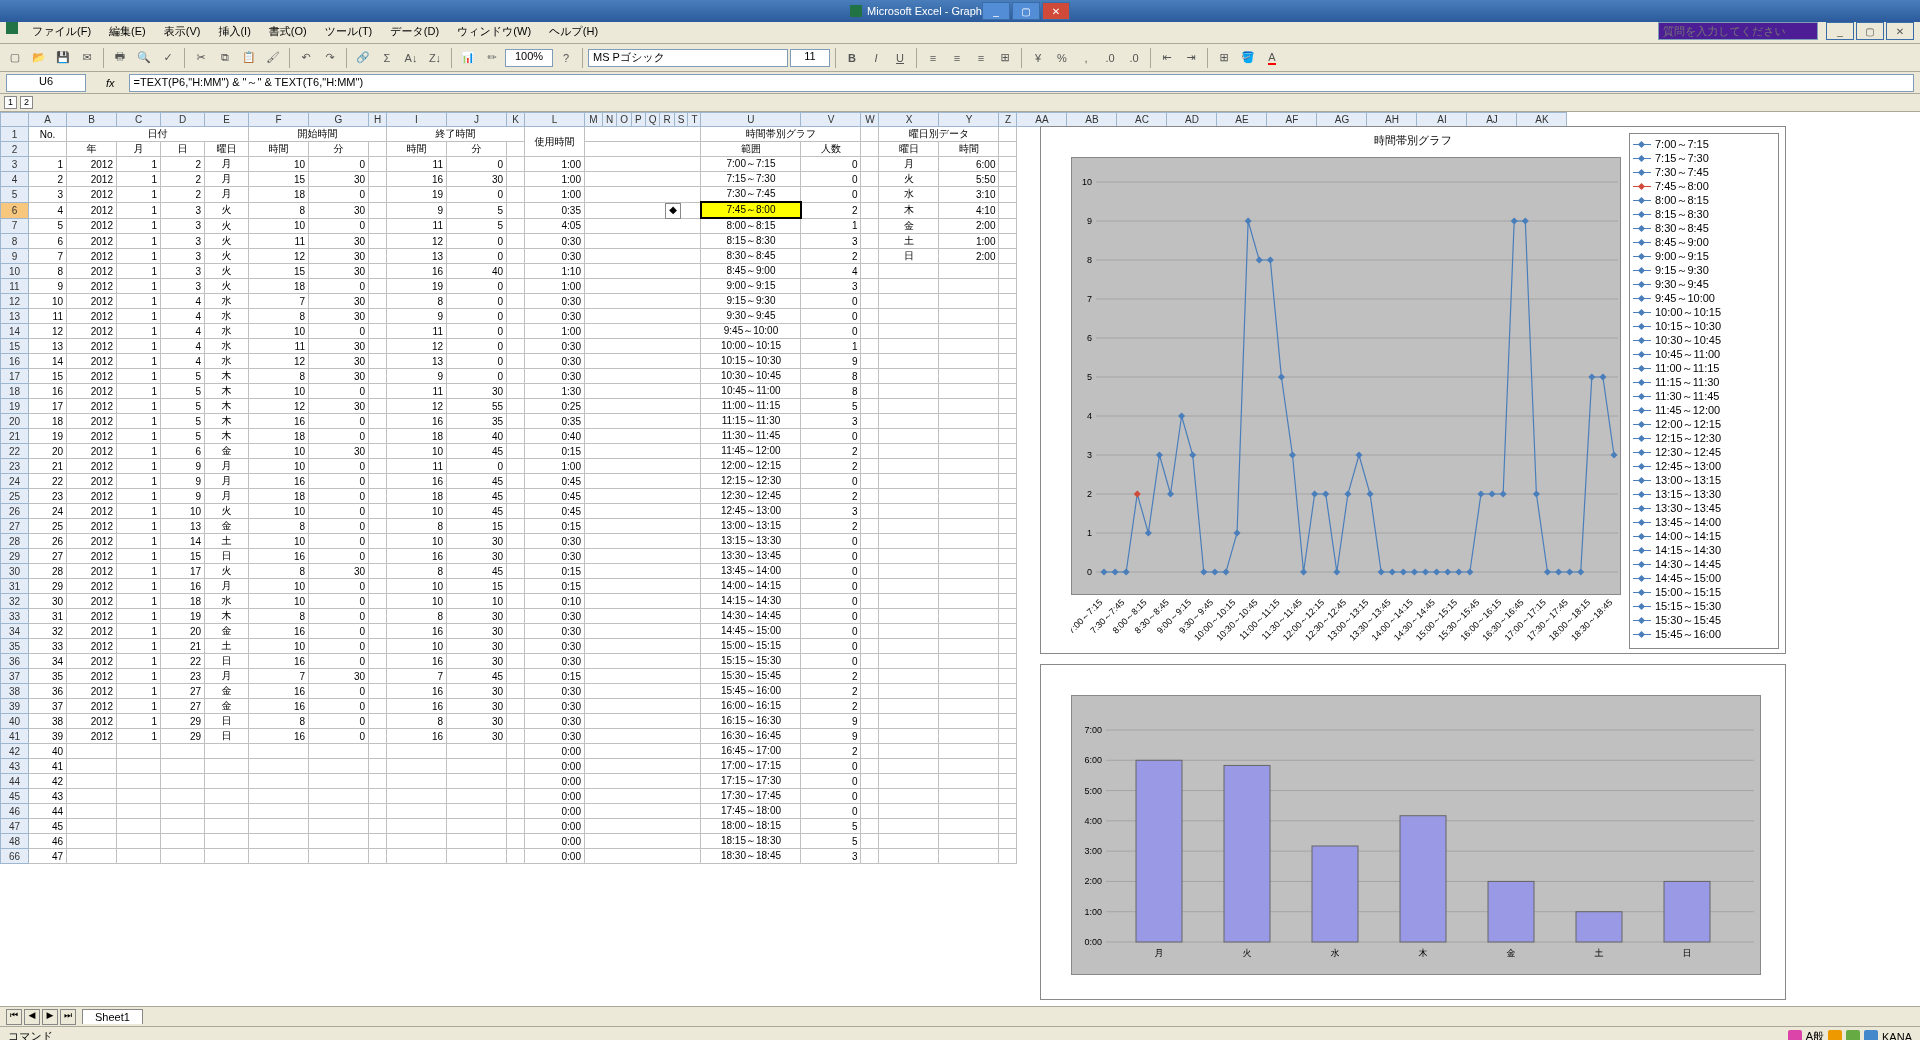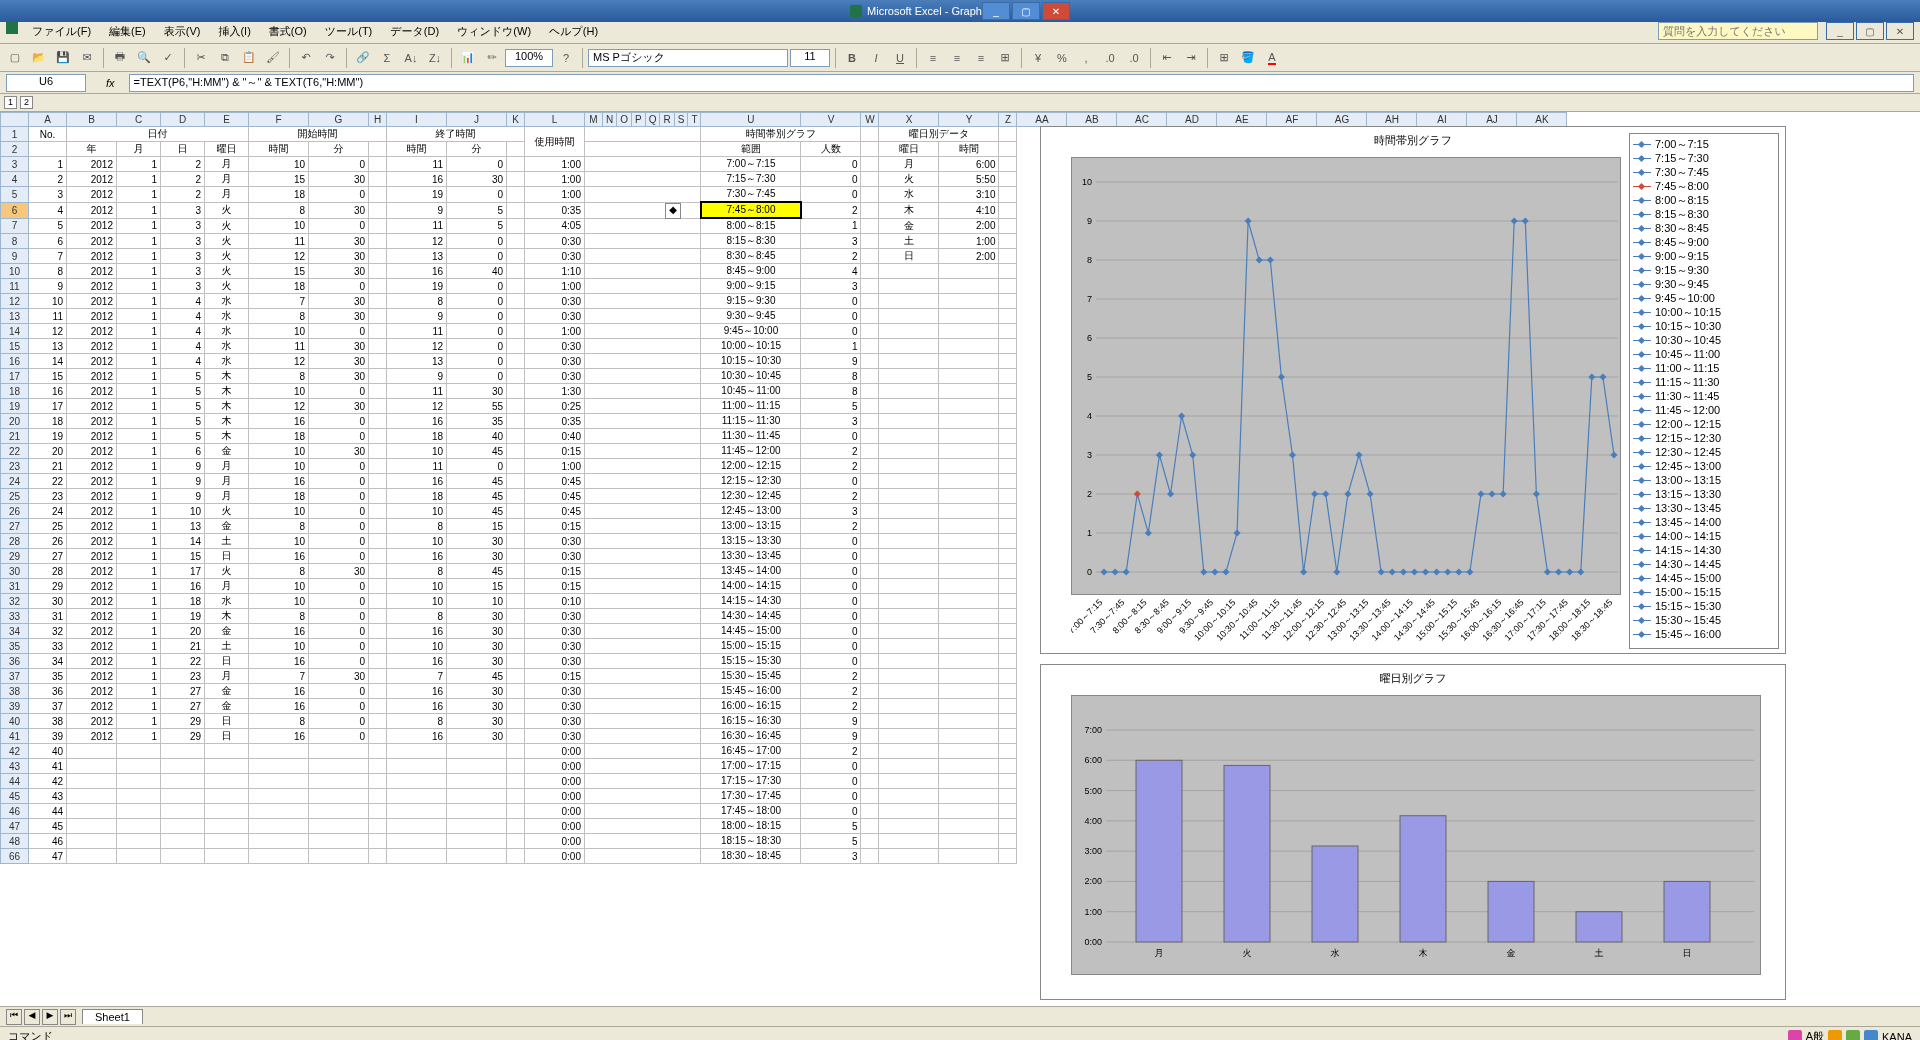--- a/index.html
+++ b/index.html
@@ -6,21 +6,21 @@
 body{background:#ece9d8;overflow:hidden;width:1920px;height:1040px;}
 .titlebar{height:22px;background:linear-gradient(#4a7ebb,#2a5a9b);color:#fff;display:flex;align-items:center;padding:0 6px;justify-content:center;}
 .titlebar .l{display:flex;align-items:center;gap:5px;}
 .titlebar .l .xic{width:12px;height:12px;background:#217346;}
 .winbtns{display:flex;gap:2px;}
 .winbtn{width:28px;height:18px;background:#538dd6;color:#fff;text-align:center;font-size:10px;line-height:18px;border:1px solid #3a6da8;}
 .winbtn.close{background:#d04a3a;}
 .menubar{height:22px;background:#ece9d8;display:flex;align-items:flex-start;padding:0 6px;gap:2px;border-bottom:1px solid #aca899;}
 .menubar .xic{width:12px;height:12px;background:#217346;margin-right:4px;}
 .mitem{padding:2px 8px;cursor:pointer;}
-.helpbox{margin-left:auto;width:160px;height:18px;border:1px solid #7f9db9;background:#fef9c3;padding:0 4px;color:#888;}
+.helpbox{margin-left:auto;width:160px;height:18px;border:1px solid #7f9db9;background:#4c1d95;padding:0 4px;color:#888;}
 .tbar{height:28px;background:#ece9d8;display:flex;align-items:center;padding:0 4px;gap:2px;border-bottom:1px solid #aca899;}
 .tbtn{width:22px;height:22px;border:1px solid transparent;display:flex;align-items:center;justify-content:center;color:#555;}
 .tsep{width:1px;height:20px;background:#aca899;margin:0 3px;}
 .zoom{width:48px;height:18px;border:1px solid #7f9db9;background:#fff;text-align:center;}
 .fontsel{width:200px;height:18px;border:1px solid #7f9db9;background:#fff;padding:0 4px;}
 .sizesel{width:40px;height:18px;border:1px solid #7f9db9;background:#fff;text-align:center;}
 .fmbar{height:22px;background:#ece9d8;display:flex;align-items:center;padding:0 6px;border-bottom:1px solid #aca899;}
 .namebox{width:80px;height:18px;border:1px solid #7f9db9;background:#fff;text-align:center;margin-right:6px;}
 .fxlab{font-style:italic;margin:0 14px;}
 .fxinput{flex:1;height:18px;border:1px solid #7f9db9;background:#fff;padding:0 4px;}
@@ -1565,21 +1565,20 @@
         <text x="431.1304347826087" y="8" transform="rotate(-45 431.1304347826087 8)" text-anchor="end" font-size="8">16:00～16:15</text>
         <text x="453.30434782608694" y="8" transform="rotate(-45 453.30434782608694 8)" text-anchor="end" font-size="8">16:30～16:45</text>
         <text x="475.4782608695652" y="8" transform="rotate(-45 475.4782608695652 8)" text-anchor="end" font-size="8">17:00～17:15</text>
         <text x="497.6521739130435" y="8" transform="rotate(-45 497.6521739130435 8)" text-anchor="end" font-size="8">17:30～17:45</text>
         <text x="519.8260869565217" y="8" transform="rotate(-45 519.8260869565217 8)" text-anchor="end" font-size="8">18:00～18:15</text>
         <text x="542" y="8" transform="rotate(-45 542 8)" text-anchor="end" font-size="8">18:30～18:45</text>
       </svg>
 </div>
 
 <div class="chartbox chart2">
- <div class="charttitle">曜日別グラフ</div>
  <div class="plot plot2">
   <svg id="svg2" width="690" height="280">
           <line x1="34" y1="246" x2="682" y2="246" stroke="#888" stroke-width="0.5"></line>
           <text x="30" y="249" text-anchor="end">0:00</text>
           <line x1="34" y1="215.71428571428572" x2="682" y2="215.71428571428572" stroke="#888" stroke-width="0.5"></line>
           <text x="30" y="218.71428571428572" text-anchor="end">1:00</text>
           <line x1="34" y1="185.42857142857144" x2="682" y2="185.42857142857144" stroke="#888" stroke-width="0.5"></line>
           <text x="30" y="188.42857142857144" text-anchor="end">2:00</text>
           <line x1="34" y1="155.14285714285717" x2="682" y2="155.14285714285717" stroke="#888" stroke-width="0.5"></line>
           <text x="30" y="158.14285714285717" text-anchor="end">3:00</text>

